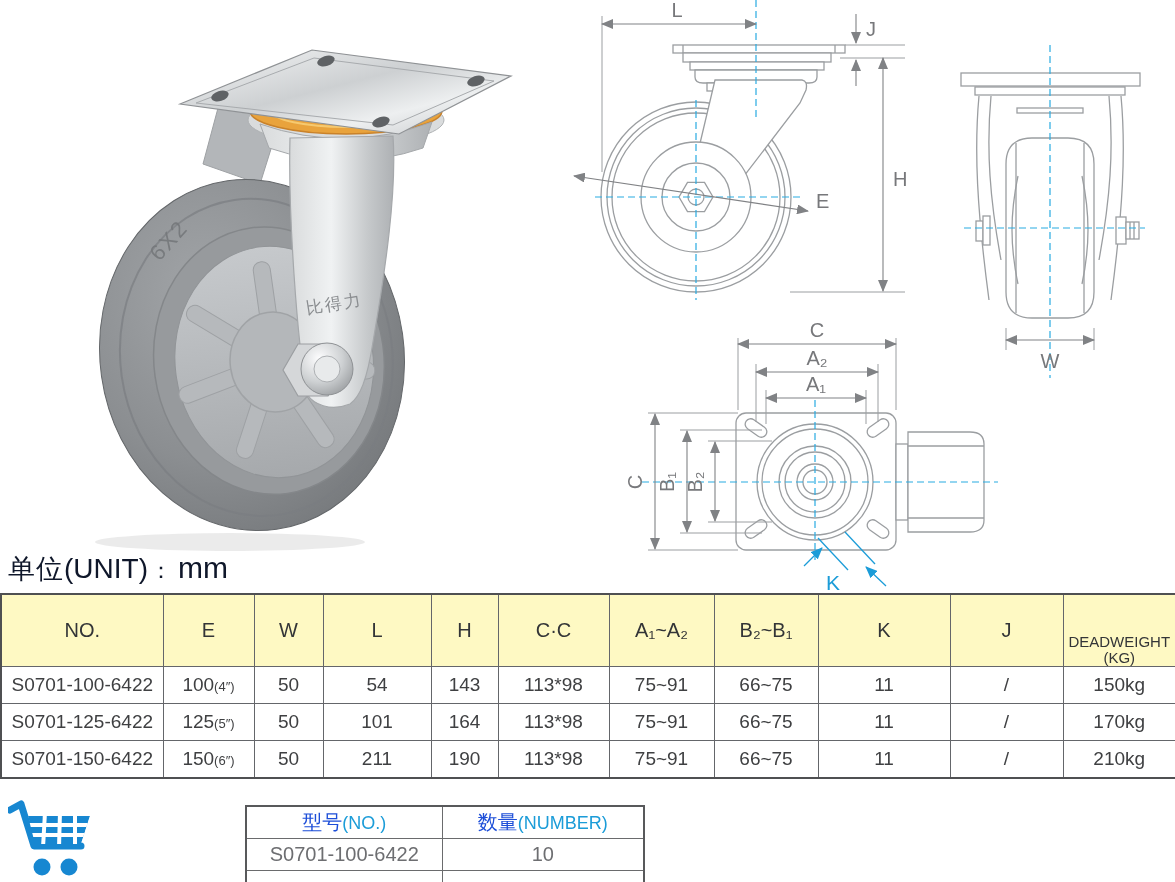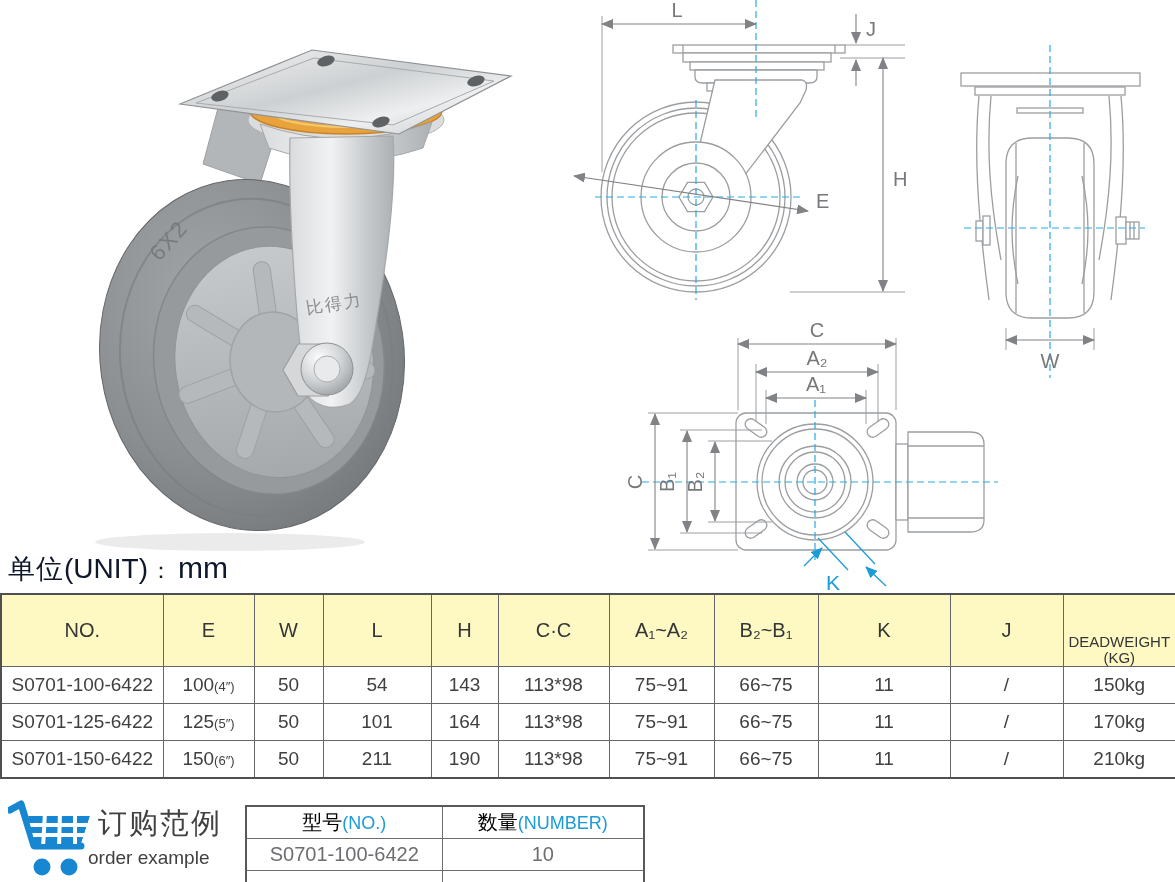--- a/index.html
+++ b/index.html
@@ -39,21 +39,21 @@
   
   .order-titles{left:88px;top:804px;display:flex;flex-direction:column;}
   .ot-cn{font-size:29px;letter-spacing:2px;color:#414042;padding-left:10px;}
   .ot-en{font-size:19px;color:#414042;margin-top:3px;}
   table.order{left:245px;top:805px;width:398px;border-collapse:collapse;table-layout:fixed;
               position:absolute;border:2px solid #58595B;}
   table.order th,table.order td{border:1px solid #6A6B6D;text-align:center;vertical-align:middle;padding:0;}
   table.order th{font-weight:normal;height:31px;background:#fff;}
   table.order td{height:31px;font-size:20px;color:#6D6E71;background:#fff;}
   table.order tr.empty td{height:28px;}
-  .oh-cn{font-size:20px;color:#000000;}
+  .oh-cn{font-size:20px;color:#1d4ed8;}
   .oh-en{font-size:18px;color:#1B9CD8;}
 </style>
 </head>
 <body>
 
 <div class="page">
 
   <svg class="abs" style="left:55px;top:12px;" width="490" height="540" viewBox="0 0 490 540">
     <defs>
       <linearGradient id="plateG" x1="0" y1="0" x2="1" y2="1">
@@ -377,24 +377,20 @@
         <line x1="52" y1="14" x2="51" y2="50"></line>
         <line x1="67" y1="14" x2="67" y2="50"></line>
         <line x1="18" y1="27" x2="84" y2="27"></line>
         <line x1="18" y1="37" x2="84" y2="37"></line>
       </g>
     </g>
     <circle cx="34" cy="69" r="8.5" fill="#1787D1"></circle>
     <circle cx="61" cy="69" r="8.5" fill="#1787D1"></circle>
   </svg>
 
-  <div class="abs order-titles">
-    <span class="ot-cn">订购范例</span>
-    <span class="ot-en">order example</span>
-  </div>
 
   <table class="order">
     <colgroup>
         <col style="width:196px">
         <col style="width:202px">
       </colgroup>
     <thead>
         <tr>
           <th><span class="oh-cn">型号</span><span class="oh-en">(NO.)</span></th>
           <th><span class="oh-cn">数量</span><span class="oh-en">(NUMBER)</span></th>

